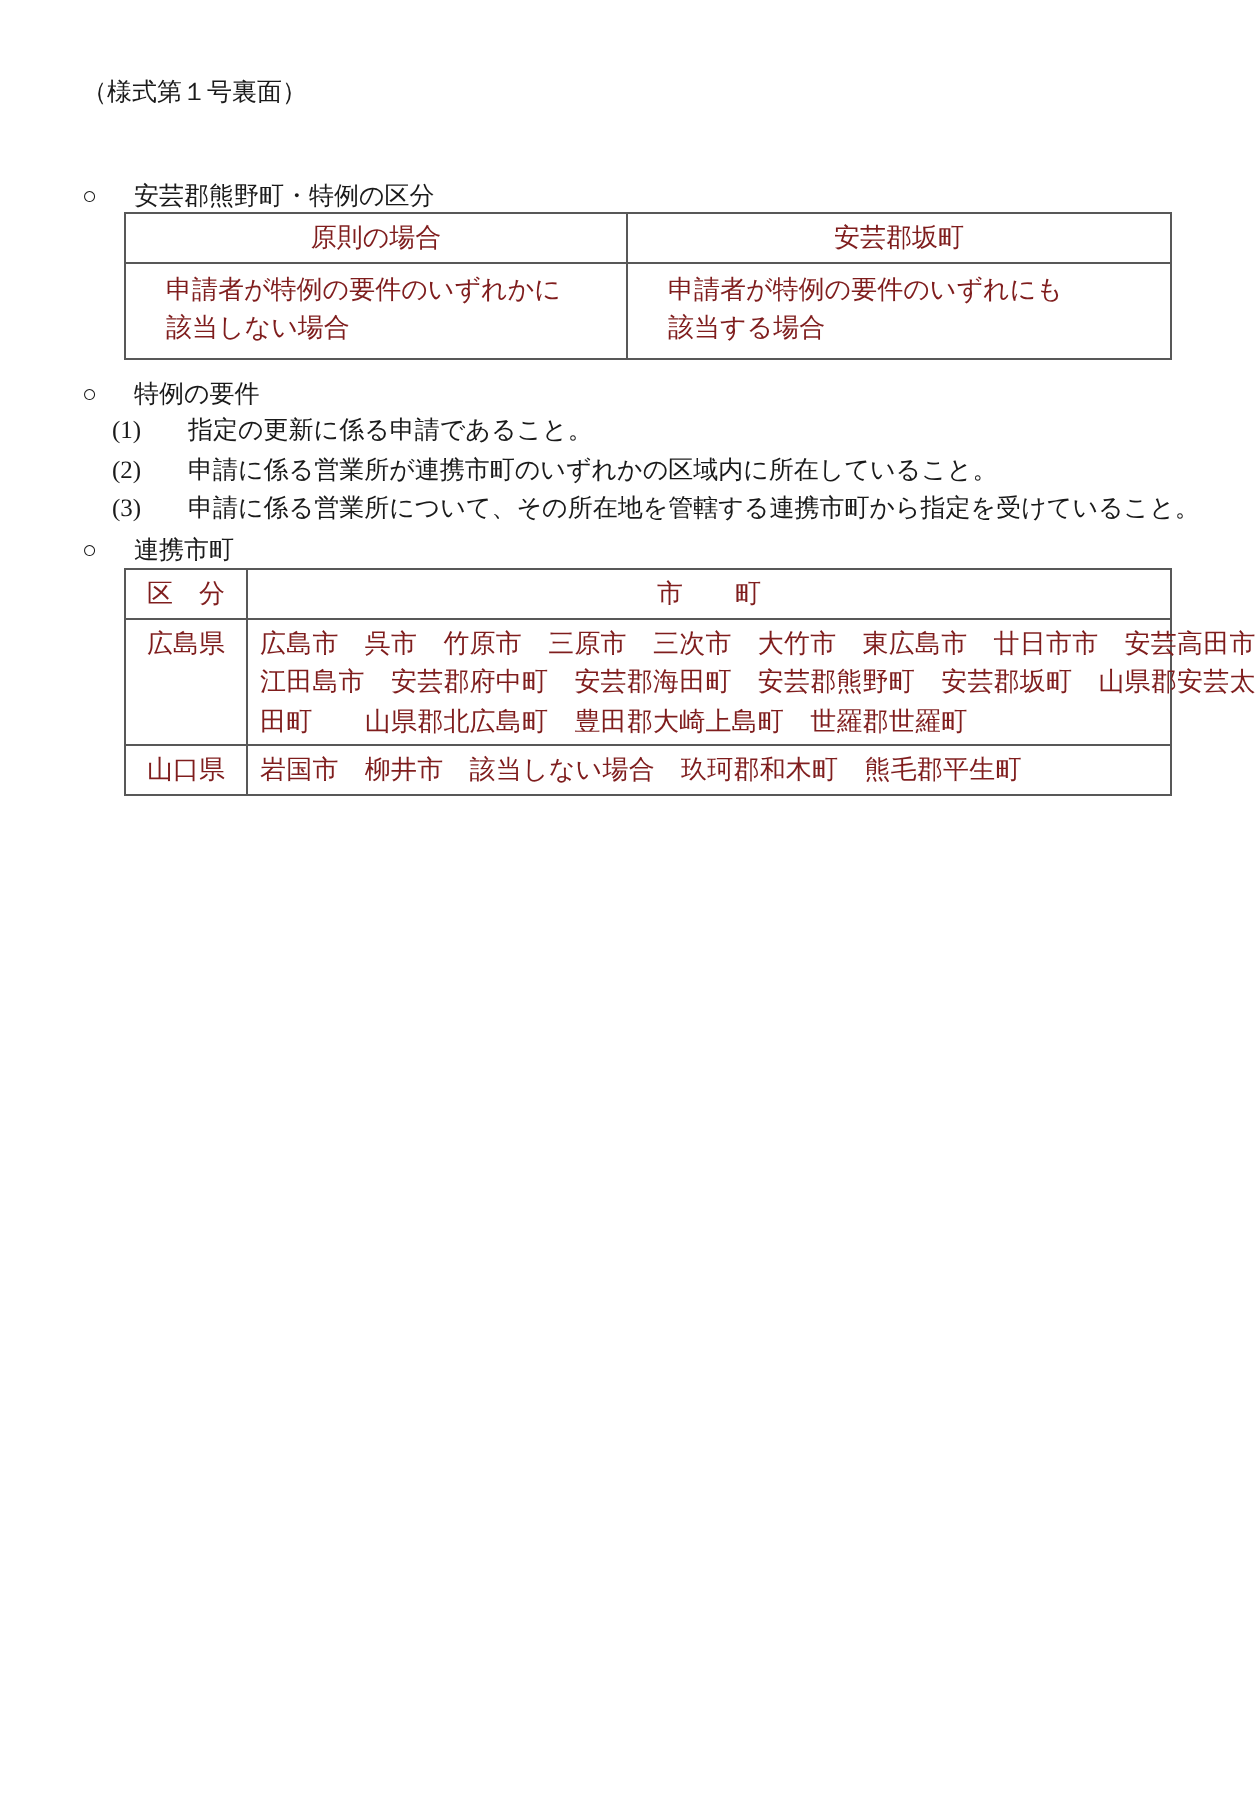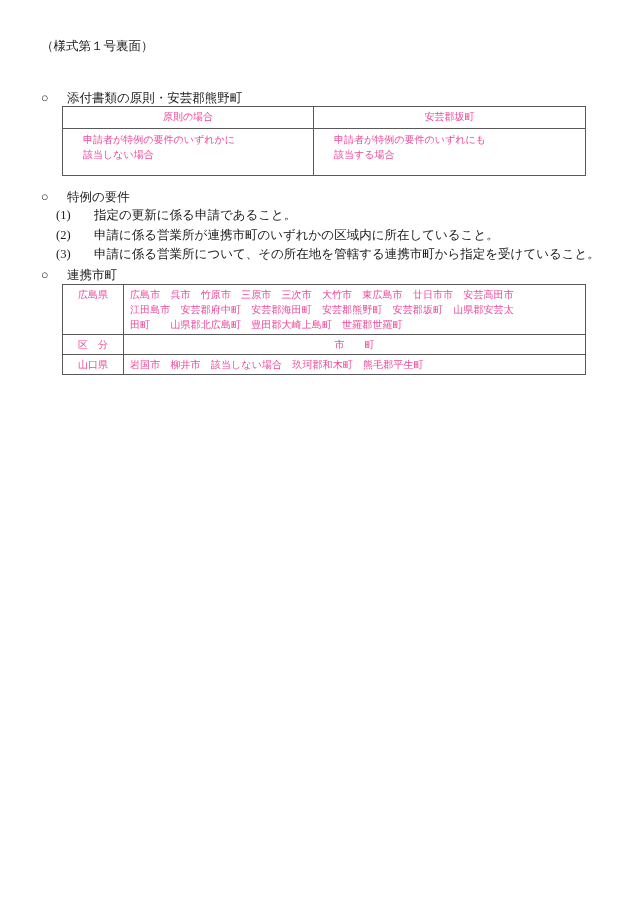--- a/index.html
+++ b/index.html
@@ -53,23 +53,23 @@
     font-size: 12.5px;
   }
   .section-heading-text {
     display: inline-block;
   }
 
   
   table.doc-table {
     border-collapse: collapse;
     table-layout: fixed;
-    font-size: 10px;
+    font-size: 13px;
     line-height: 1.5;
-    color: #ec4899;
+    color: #7f1d1d;
   }
   table.doc-table td {
     border: 1px solid #585858;
     padding: 2px 6px;
     vertical-align: top;
   }
   td.th-cell {
     text-align: center;
     padding: 2px 6px 3px 6px;
   }
@@ -150,21 +150,21 @@
 </head>
 <body>
 
 <div class="page">
 
   <div class="form-id">（様式第１号裏面）</div>
 
   <div class="section" id="section-attachment">
     <div class="section-heading">
       <span class="bullet-mark">○</span>
-      <span class="section-heading-text">添付書類の原則・安芸郡熊野町</span>
+      <span class="section-heading-text">安芸郡熊野町・特例の区分</span>
     </div>
   </div>
 
   <table class="doc-table table-attachment">
     <colgroup>
       <col class="col-principle">
       <col class="col-exception">
     </colgroup>
     <tbody>
       <tr>
@@ -212,32 +212,32 @@
     </div>
   </div>
 
   <table class="doc-table table-municipalities">
     <colgroup>
       <col class="col-division">
       <col class="col-cities">
     </colgroup>
     <tbody>
       <tr>
+        <td class="th-cell">区　分</td>
+        <td class="th-cell">市　　町</td>
+      </tr>
+      <tr>
         <td class="cell-division">広島県</td>
         <td class="cell-cities">
           <span class="line">広島市　呉市　竹原市　三原市　三次市　大竹市　東広島市　廿日市市　安芸高田市</span>
           <span class="line">江田島市　安芸郡府中町　安芸郡海田町　安芸郡熊野町　安芸郡坂町　山県郡安芸太</span>
           <span class="line">田町　　山県郡北広島町　豊田郡大崎上島町　世羅郡世羅町</span>
         </td>
       </tr>
       <tr>
-        <td class="th-cell">区　分</td>
-        <td class="th-cell">市　　町</td>
-      </tr>
-      <tr>
         <td class="cell-division">山口県</td>
         <td class="cell-cities">
           <span class="line">岩国市　柳井市　該当しない場合　玖珂郡和木町　熊毛郡平生町</span>
         </td>
       </tr>
     </tbody>
   </table>
 
 </div>
 

